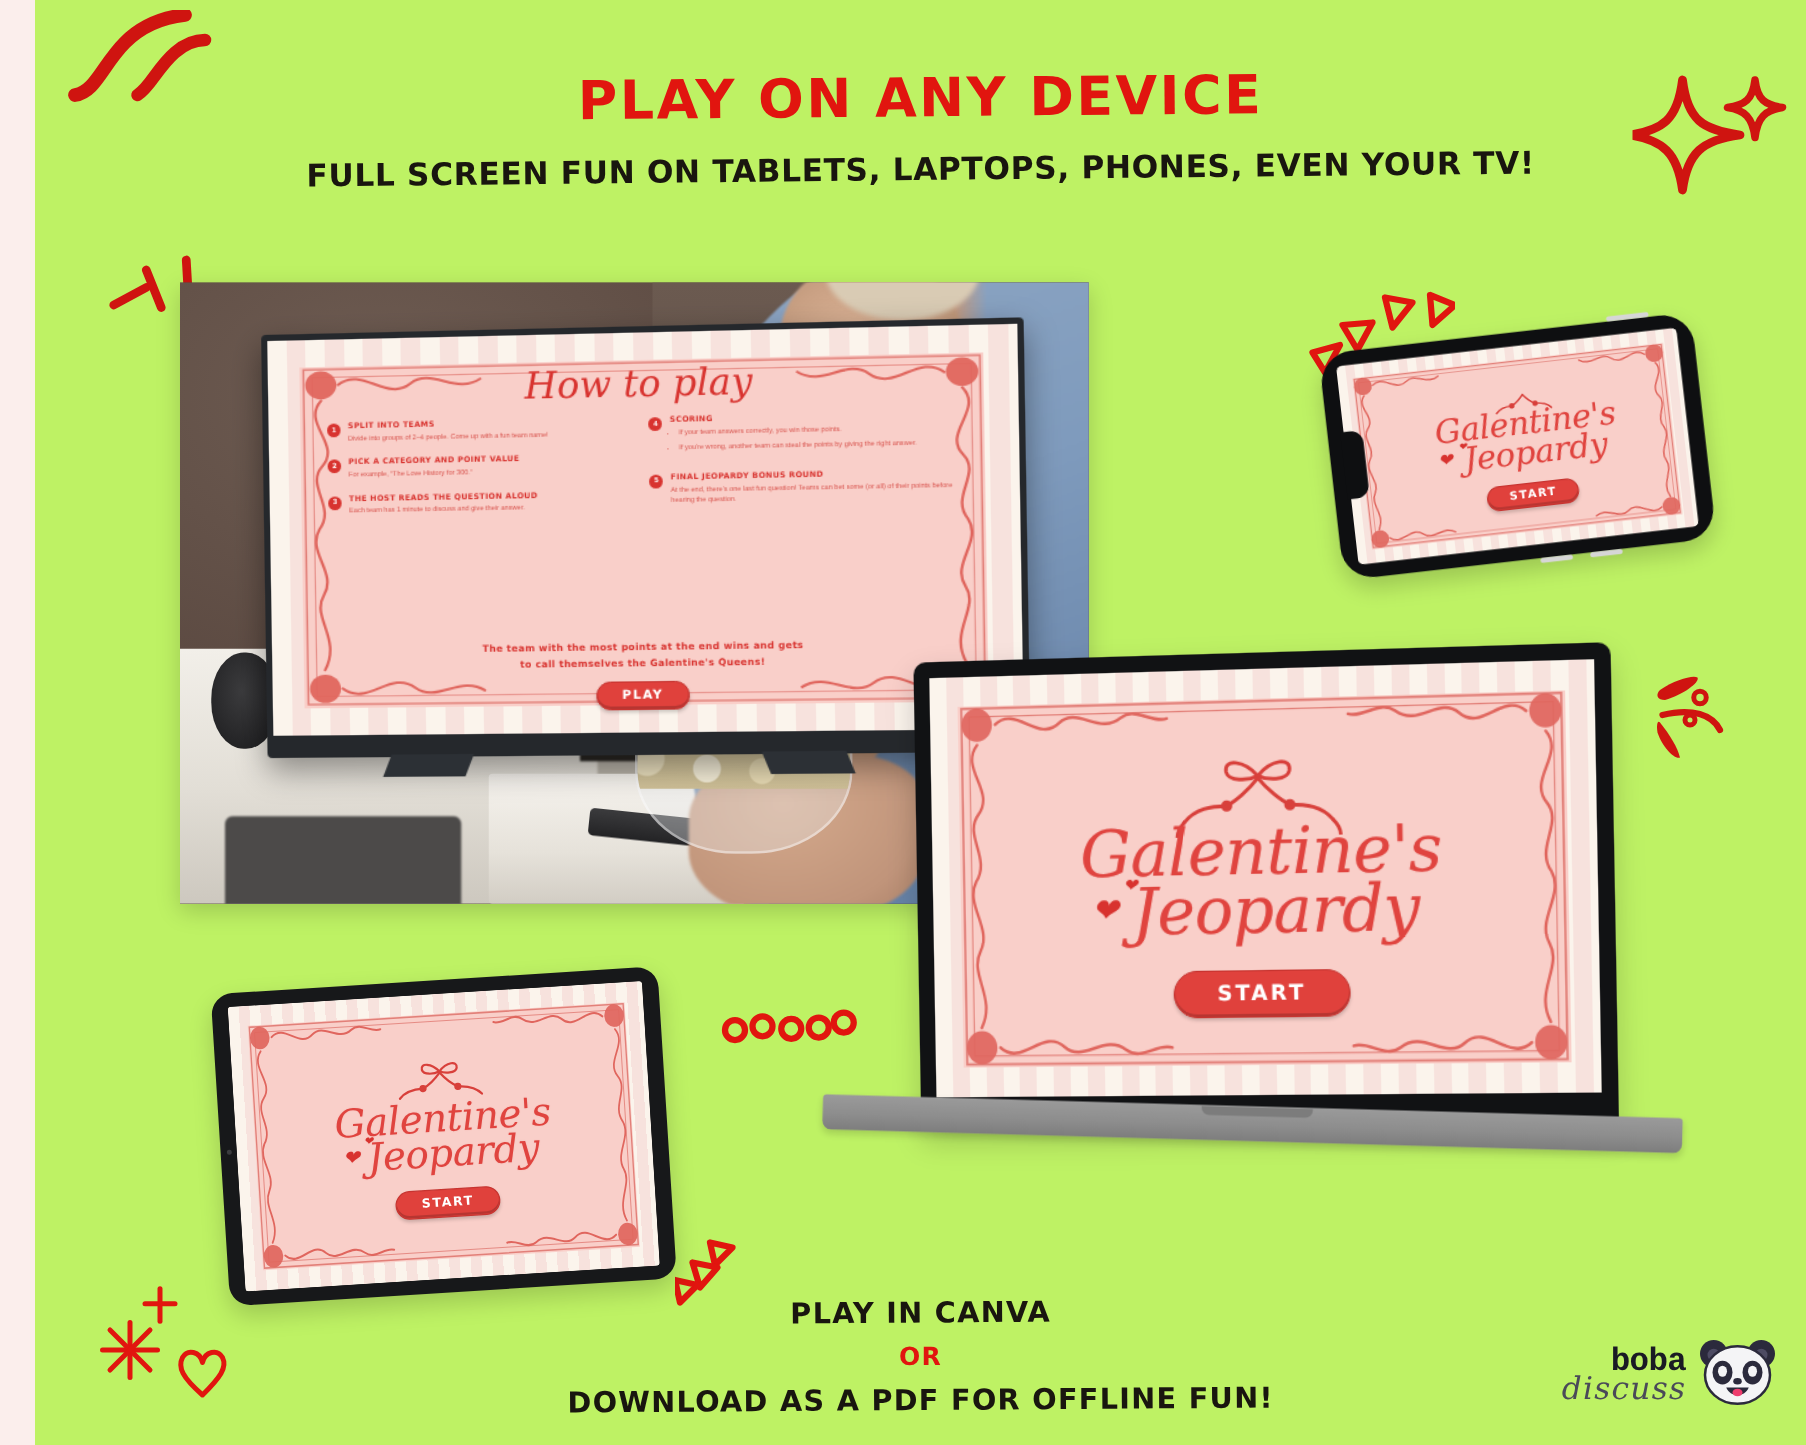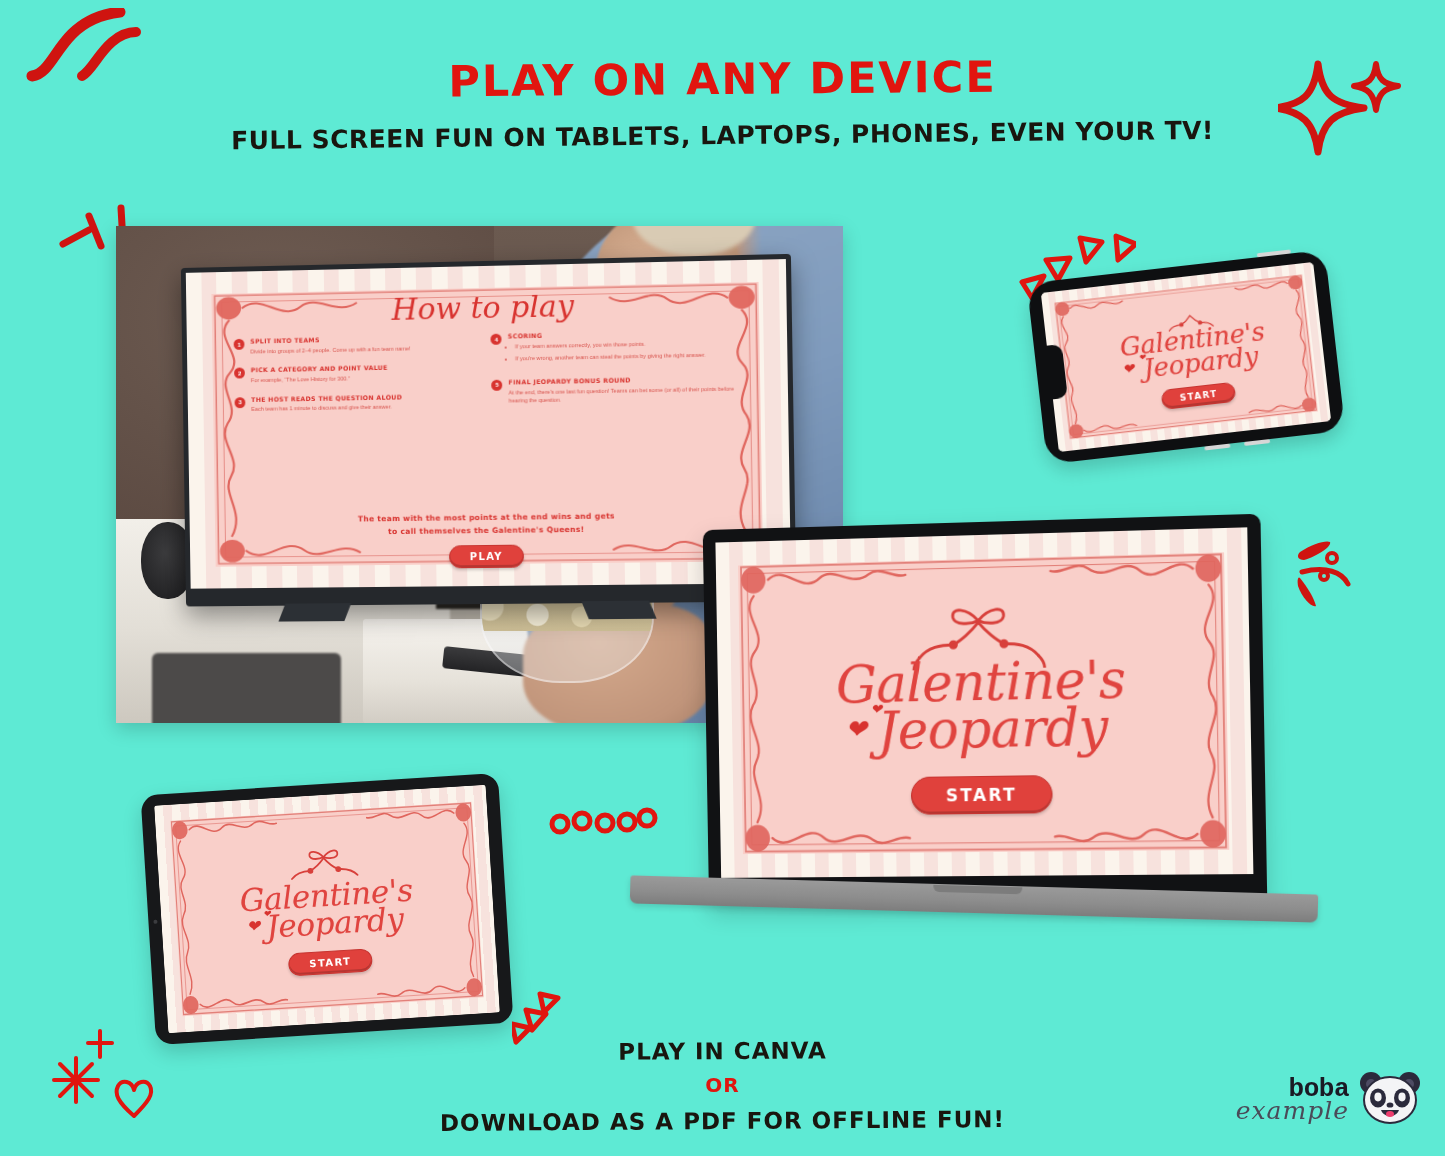--- a/index.html
+++ b/index.html
@@ -9,21 +9,22 @@
     height: 1156px;
     background: #fbeeec;
     font-family: "Liberation Sans", sans-serif;
     overflow: hidden;
     position: relative;
   }
 
   #stage {
     position: absolute;
     inset: 0;
-    background: #5eead4;
+    background: #bef264;
+    margin-left: 28px;
   }
 
   
   .headline {
     position: absolute;
     top: 54px;
     left: 0;
     width: 100%;
     text-align: center;
     font-family: "DejaVu Sans", sans-serif;
@@ -840,21 +841,21 @@
     </div>
   </div>
 
   <div class="foot-line foot-canva">PLAY IN CANVA</div>
   <div class="foot-line foot-or">OR</div>
   <div class="foot-line foot-pdf">DOWNLOAD AS A PDF FOR OFFLINE FUN!</div>
 
   <div class="brand">
     <div class="brand-text">
       <div class="brand-boba">boba</div>
-      <div class="brand-design">example</div>
+      <div class="brand-design">discuss</div>
     </div>
     <svg width="66" height="58" viewBox="0 0 66 58">
       <ellipse cx="14" cy="13" rx="11" ry="11" fill="#2b2a3c"></ellipse>
       <ellipse cx="52" cy="13" rx="11" ry="11" fill="#2b2a3c"></ellipse>
       <ellipse cx="14" cy="14" rx="5" ry="5" fill="#4d4b63"></ellipse>
       <ellipse cx="52" cy="14" rx="5" ry="5" fill="#4d4b63"></ellipse>
       <ellipse cx="33" cy="30" rx="26" ry="23" fill="#f4f4f6" stroke="#2b2a3c" stroke-width="2"></ellipse>
       <ellipse cx="21" cy="28" rx="8" ry="9.5" fill="#2b2a3c"></ellipse>
       <ellipse cx="45" cy="28" rx="8" ry="9.5" fill="#2b2a3c"></ellipse>
       <ellipse cx="21" cy="27" rx="3.6" ry="4.4" fill="#f4f4f6"></ellipse>

